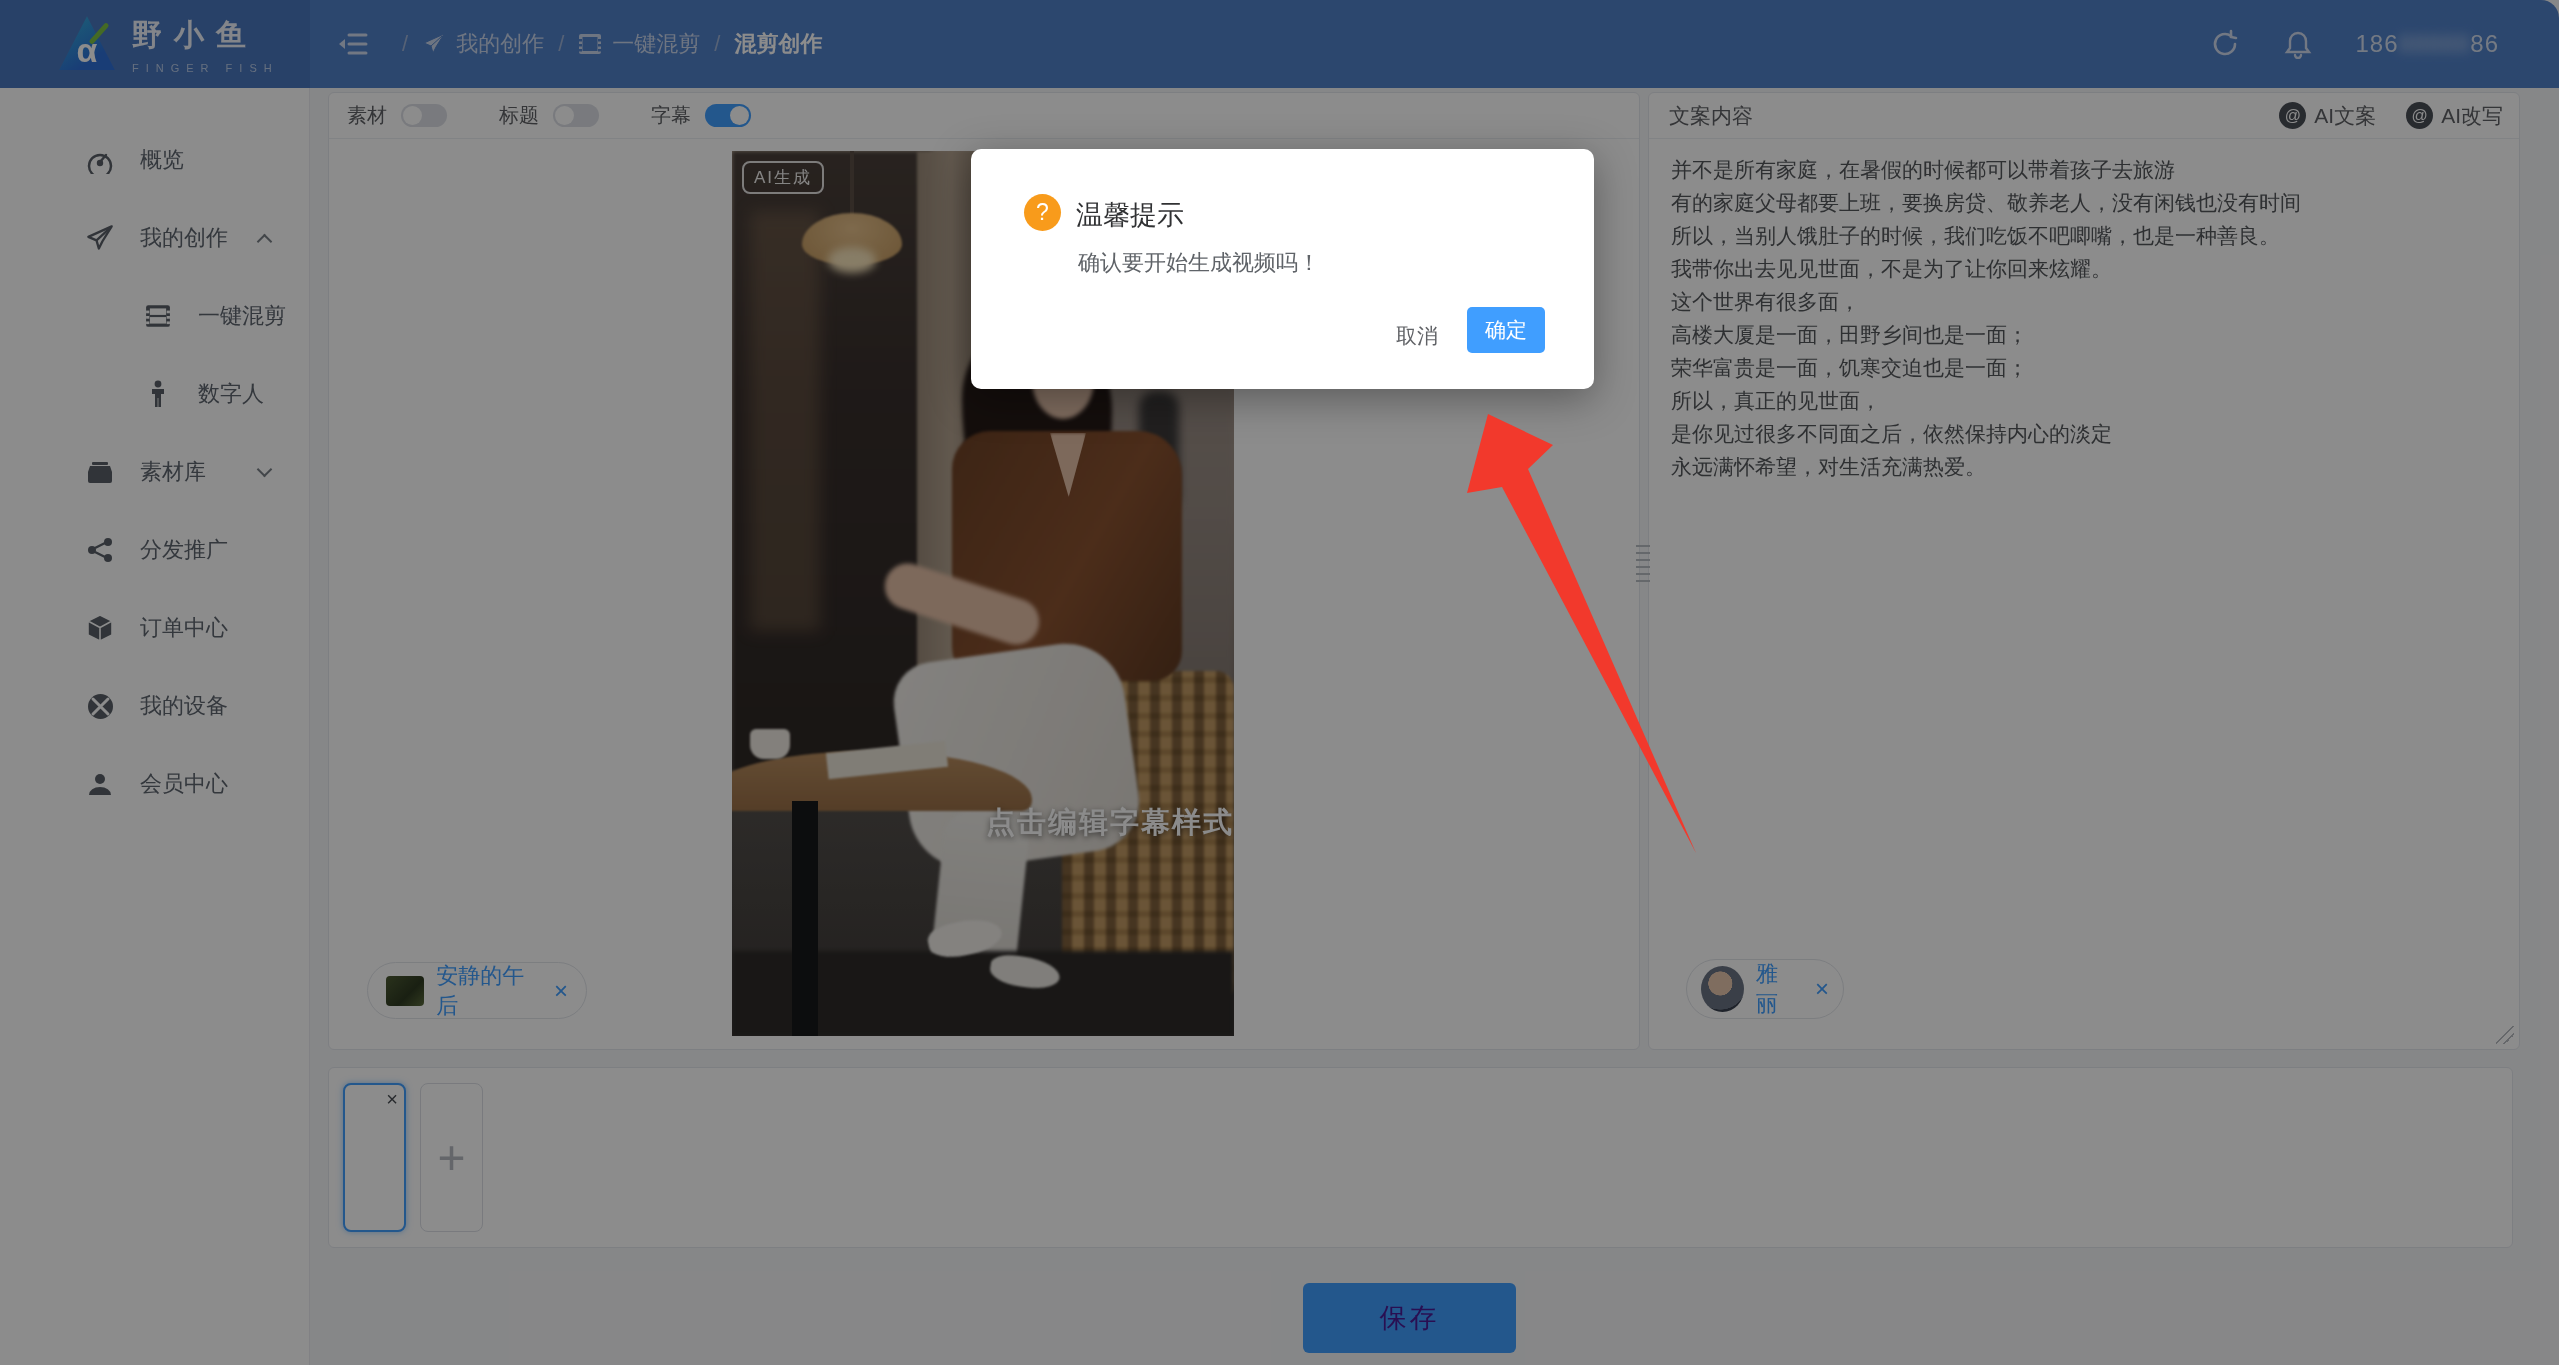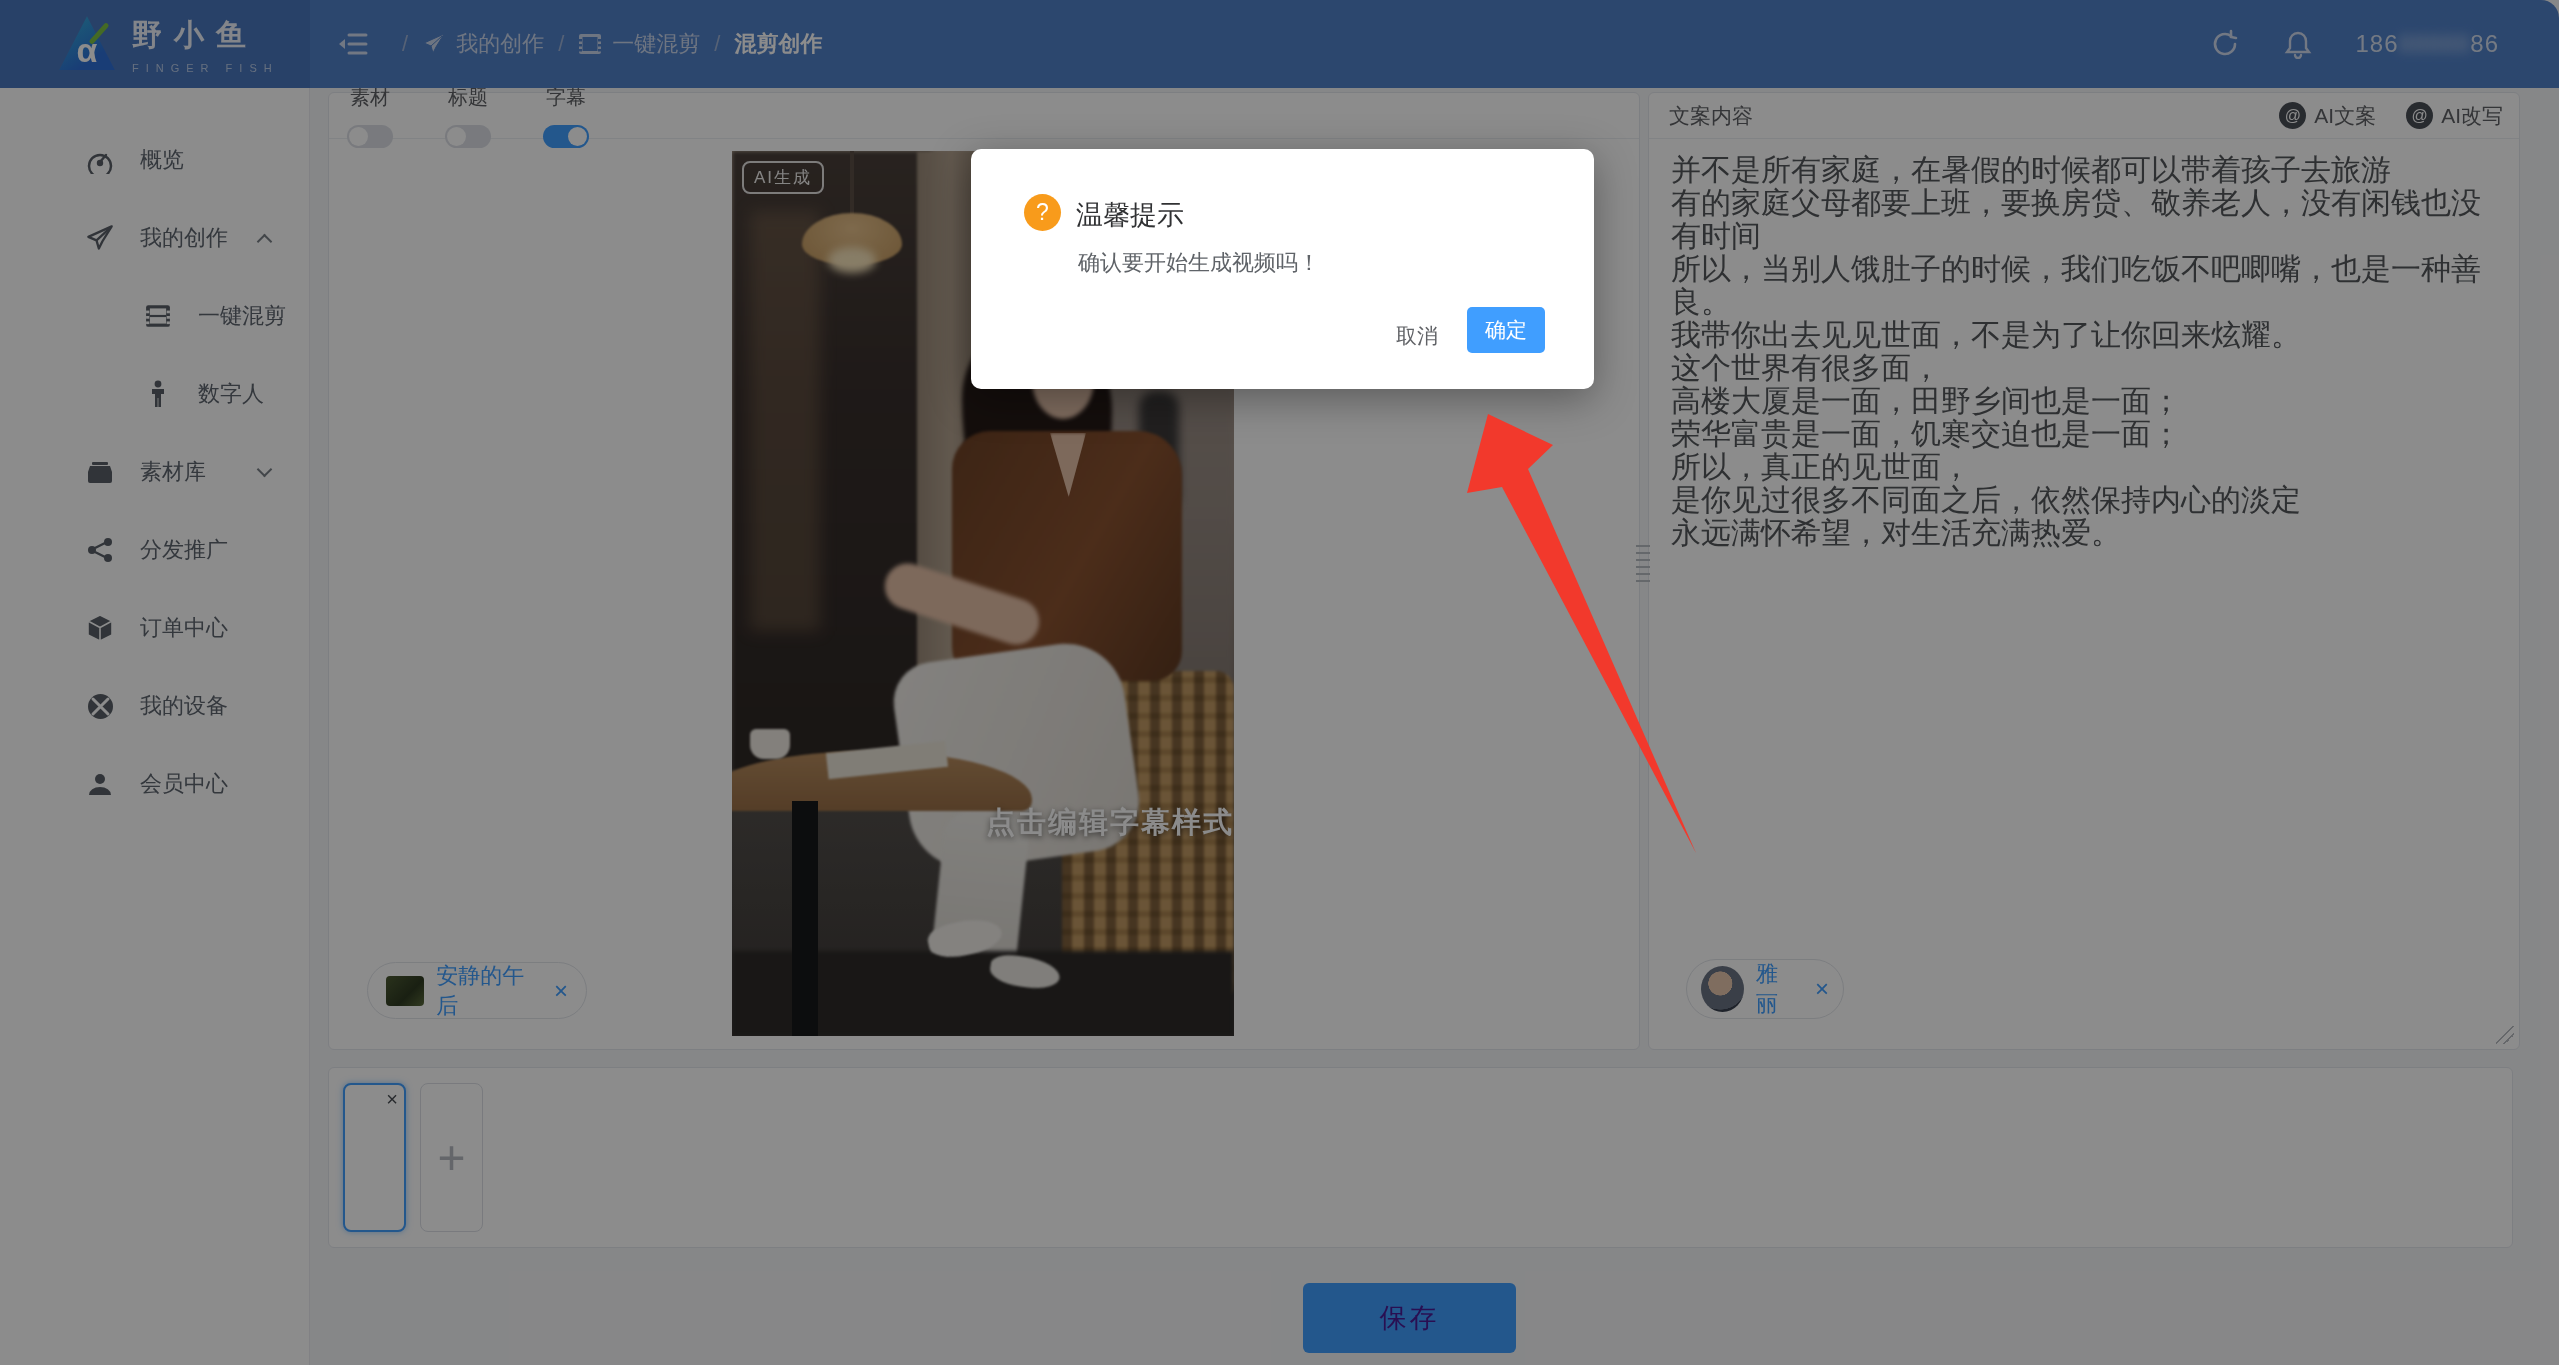--- a/index.html
+++ b/index.html
@@ -42,21 +42,21 @@
   .chev.up { transform:rotate(-135deg); top:30px; }
   .chev.down { transform:rotate(45deg); top:24px; }
 
   
   .panel { position:absolute; background:#fff; border:1px solid #e4e7ed; border-radius:6px; }
   .left-panel  { left:328px; top:92px;  width:1312px; height:958px; }
   .right-panel { left:1648px; top:92px; width:872px;  height:958px; }
   .panel-head { height:46px; border-bottom:1px solid #ebeef2; display:flex; align-items:center; }
 
   .toggle-group { display:flex; align-items:center; gap:52px; padding-left:18px; }
-  .toggle-wrap { display:flex; align-items:center; gap:14px;flex-direction:column; }
+  .toggle-wrap { display:flex; align-items:center; gap:14px; }
   .tg-label { font-size:20px; color:#606266; }
   .switch { width:46px; height:23px; border-radius:12px; background:#dcdfe6; position:relative; cursor:pointer; }
   .switch.on { background:#409eff; }
   .switch .knob { position:absolute; top:2px; left:2px; width:19px; height:19px; border-radius:50%; background:#fff; }
   .switch.on .knob { left:auto; right:2px; }
 
   
   .photo { position:absolute; left:403px; top:58px; width:502px; height:885px; overflow:hidden;
     background:linear-gradient(180deg,#b5a596 0%,#a3948a 34%,#877a70 52%,#54504c 72%,#3c3836 100%); cursor:pointer; }
   .photo > div { position:absolute; }
@@ -114,21 +114,21 @@
   .voice-tag { left:37px; top:866px; width:158px; height:60px; padding:0 14px; gap:12px; }
   .voice-avatar { width:46px; height:46px; border-radius:50%;
     background:radial-gradient(circle at 45% 38%,#e8c6ae 0 32%,#6b7484 33% 70%,#39414f 71%); }
 
   
   .rp-title { font-size:21px; color:#606266; padding-left:20px; }
   .ai-buttons { margin-left:auto; display:flex; align-items:center; gap:30px; padding-right:16px; }
   .ai-btn { display:flex; align-items:center; gap:8px; color:#606266; font-size:21px; cursor:pointer; }
   .ai-ic { width:27px; height:27px; border-radius:50%; background:#4a4f57; color:#fff; font-size:16px;
     display:flex; align-items:center; justify-content:center; }
-  .script-text { position:absolute; left:22px; top:60px; width:824px; font-size:30px; line-height:33px; color:#55585c; }
+  .script-text { position:absolute; left:22px; top:60px; width:824px; font-size:21px; line-height:33px; color:#55585c; }
   .resize-grip { position:absolute; right:5px; bottom:5px; width:18px; height:18px;
     background:linear-gradient(135deg,transparent 0 45%,#b8bcc2 45% 52%,transparent 52% 68%,#b8bcc2 68% 75%,transparent 75%); }
 
   
   .splitter { position:absolute; left:1636px; top:545px; width:14px; display:flex; flex-direction:column; gap:5px; z-index:4; cursor:col-resize; }
   .splitter i { display:block; height:2px; background:#b8bdc4; }
 
   
   .thumb-strip { position:absolute; left:328px; top:1067px; width:2185px; height:181px; background:#fff;
     border:1px solid #e4e7ed; border-radius:6px; }

